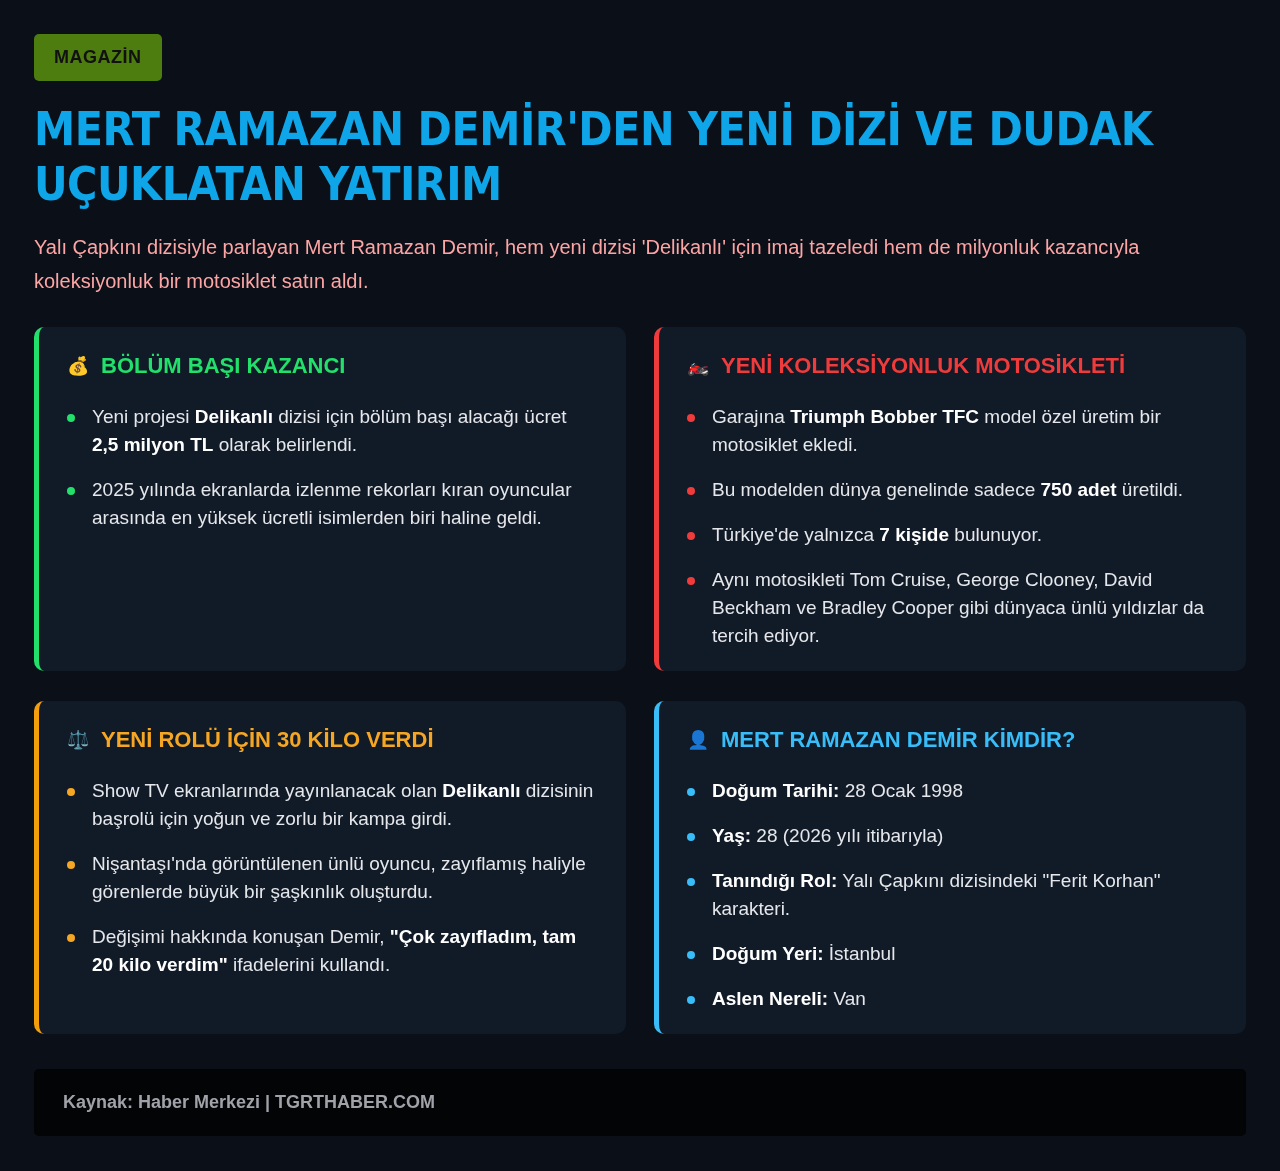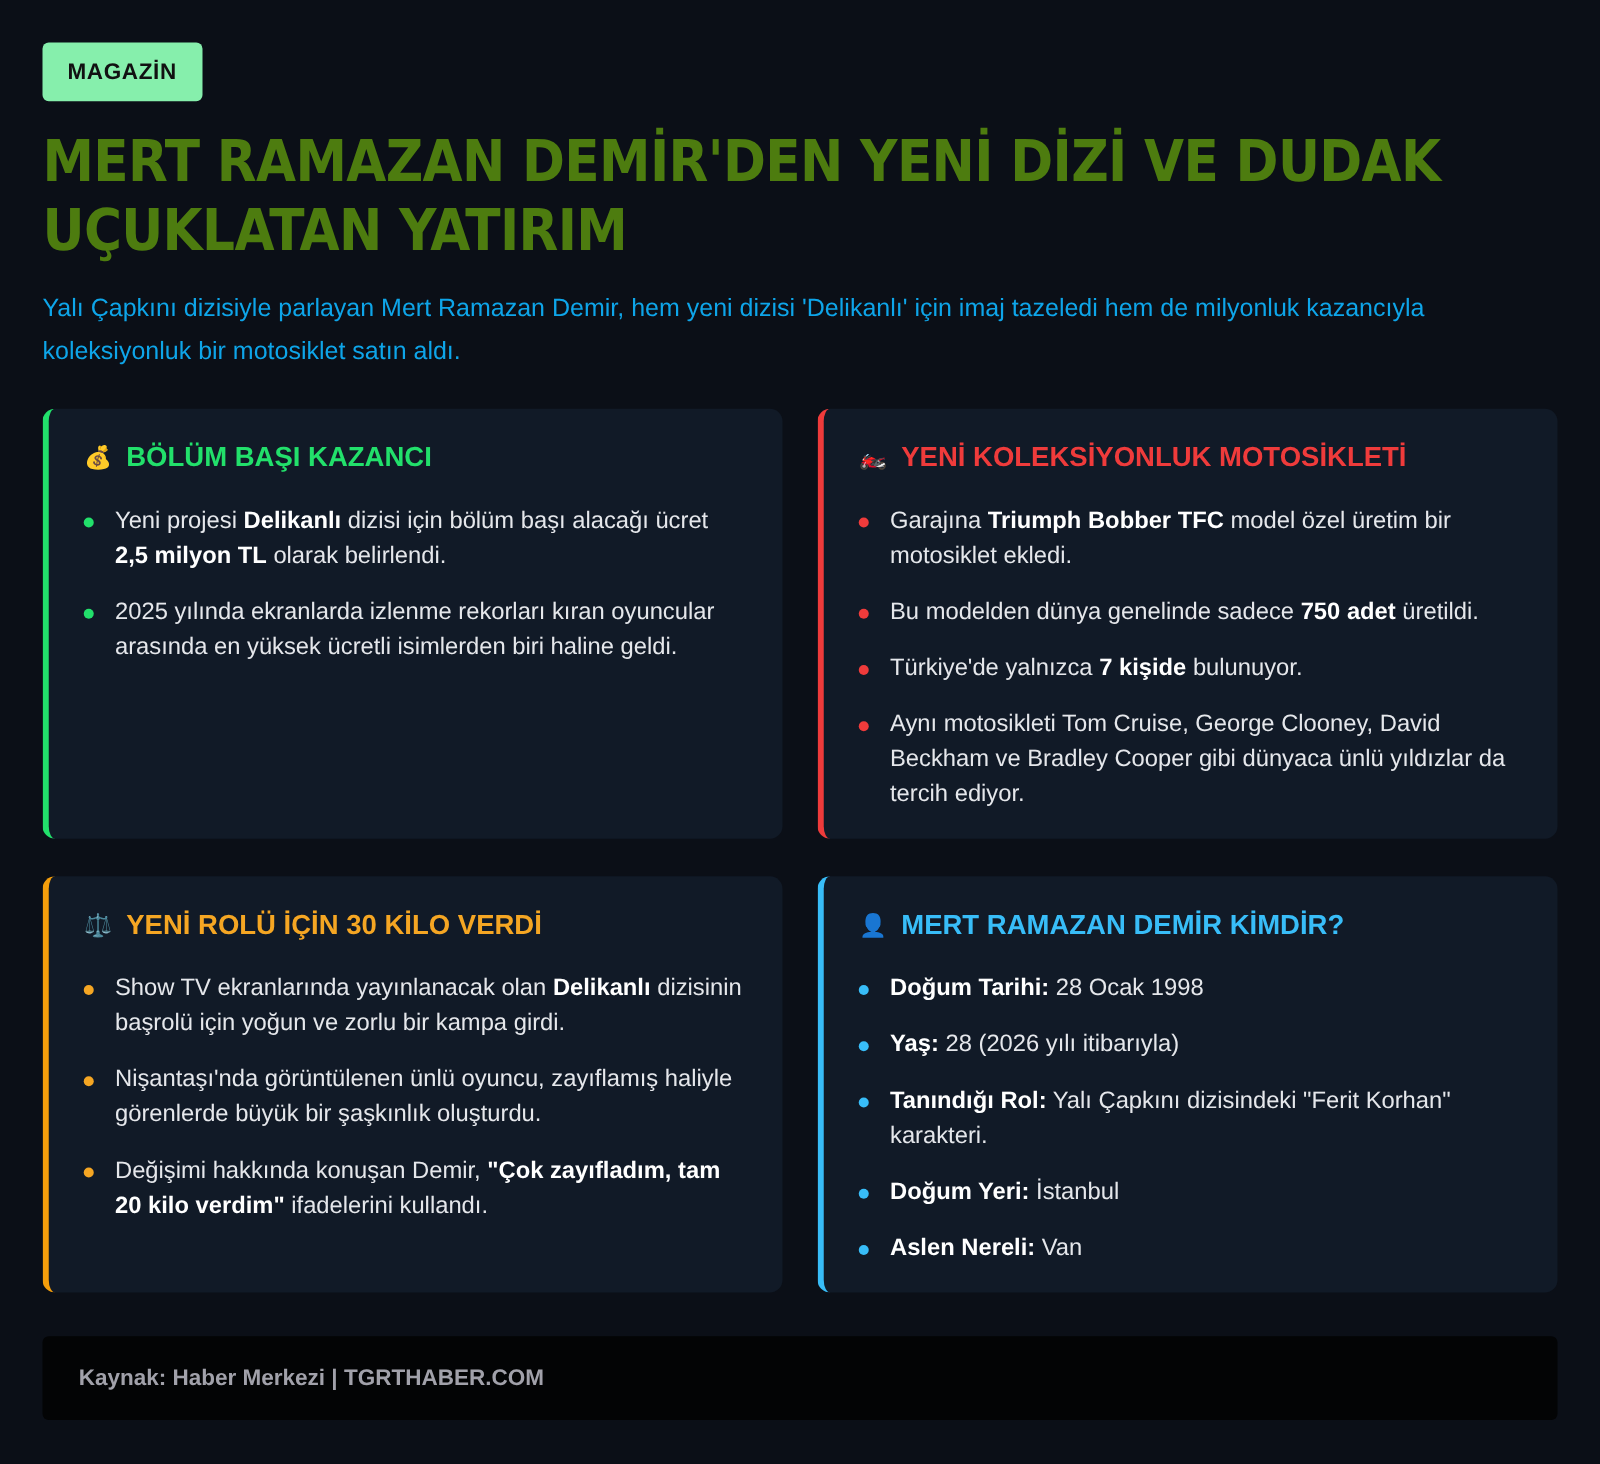--- a/index.html
+++ b/index.html
@@ -1,30 +1,30 @@
 <!DOCTYPE html>
 <html><head>
 <meta charset="utf-8">
 <style>
   * { box-sizing: border-box; margin: 0; padding: 0; }
   html, body { width: 1280px; height: 1171px; background: #0b0f17; }
   body { font-family: "Liberation Sans", sans-serif; color: #e5e7eb; position: relative; overflow: hidden; }
   .wrap { position: absolute; left: 34px; top: 34px; width: 1212px; }
   .badge {
-    display: inline-block; background: #86efac; color: #111; font-weight: 700;
+    display: inline-block; background: #4d7c0f; color: #111; font-weight: 700;
     font-size: 18px; letter-spacing: 0.5px; padding: 13px 20px 12px 20px;
     border-radius: 5px; height: 47px;
   }
   .title {
-    margin-top: 21px; color: #4d7c0f; font-weight: 900; font-size: 46px;
+    margin-top: 21px; color: #0ea5e9; font-weight: 900; font-size: 46px;
     line-height: 55px; letter-spacing: -0.5px; font-family: "DejaVu Sans", sans-serif;
     font-stretch: condensed;
   }
   .lede {
-    margin-top: 18px; font-size: 20px; line-height: 34px; color: #0ea5e9; width: 1180px;
+    margin-top: 18px; font-size: 20px; line-height: 34px; color: #fca5a5; width: 1180px;
   }
   .grid {
     position: absolute; left: 34px; top: 327px; width: 1212px;
     display: grid; grid-template-columns: 592px 592px; column-gap: 28px; row-gap: 30px;
   }
   .card {
     background: #111a27; border-radius: 10px; border-left: 5px solid; padding: 24px 28px 20px 28px;
     position: relative;
   }
   .card.green { border-color: #22e06b; height: 344px; }

